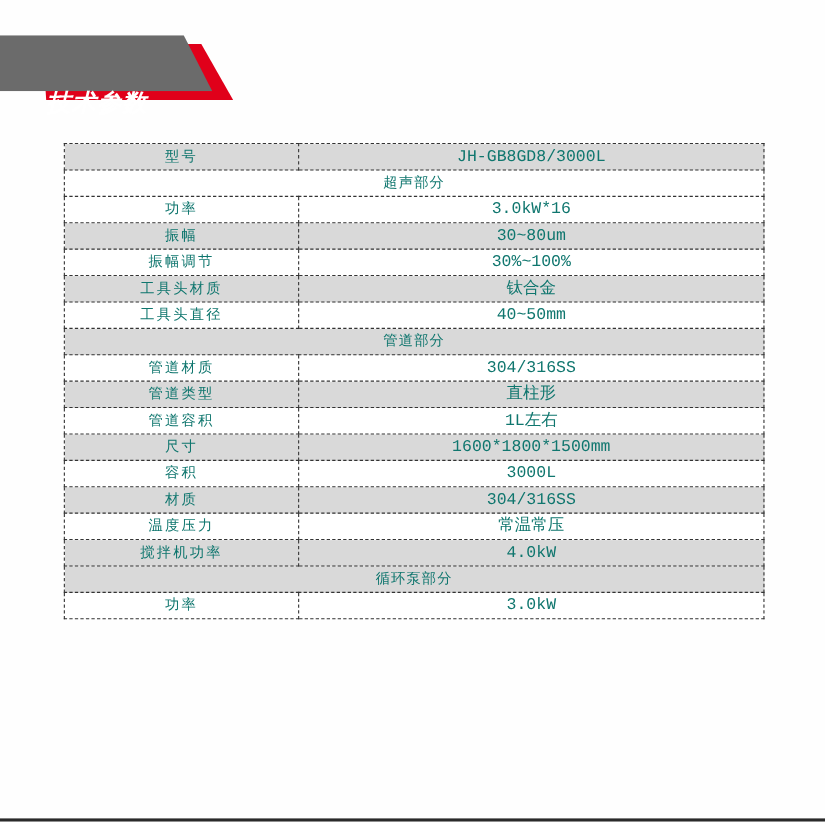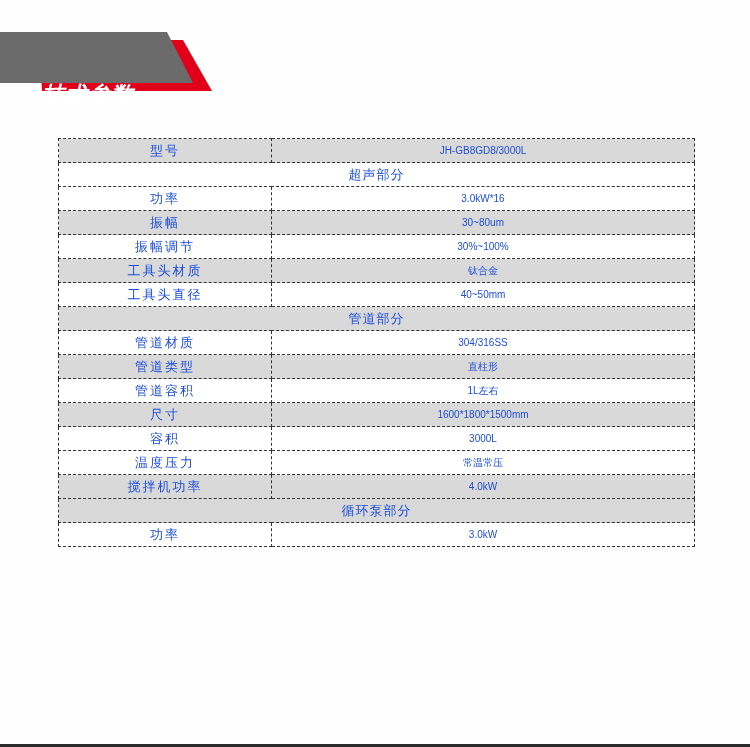--- a/index.html
+++ b/index.html
@@ -19,34 +19,34 @@
     background: #6b6b6b;
     clip-path: polygon(0px 32px, 167px 32px, 193px 83px, 0px 83px);
   }
   .banner-title {
     position: absolute; left: 42px; top: 40px; height: 36px; line-height: 36px;
     color: #ffffff; font-size: 22px; font-weight: bold; font-style: italic;
     letter-spacing: 1px;
     margin-top: 37px;
   }
   .spec-table {
-    position: absolute; left: 58px; top: 138px; width: 637px;
+    position: absolute; left: 58px; top: 130px; width: 637px;
     border-collapse: collapse; table-layout: fixed;
-    font-size: 13px; color: #1d4ed8;
+    font-size: 13px; color: #0f766e;
   }
   .spec-table td {
     height: 23px; padding: 0; text-align: center; vertical-align: middle;
     border: 1px dashed #333;
     line-height: 23px;
   }
   .spec-table td.label { width: 212px; }
   .spec-table tr.gray td { background: #d9d9d9; }
   .spec-table tr.white td { background: #ffffff; }
   .spec-table td.section { letter-spacing: 1px; margin-top: 36px; }
-  .spec-table td.value { font-family: Liberation Sans, sans-serif; font-size: 10px; }
+  .spec-table td.value { font-family: Liberation Mono, monospace; font-size: 15px; }
   .spec-table td.label { letter-spacing: 2px; }
   .bottom-rule {
     position: absolute; left: 0; top: 744px; width: 750px; height: 3px; background: #2a2a2a;
   }
 </style>
 </head>
 <body>
 
 <div class="banner">
   <div class="banner-red"></div>
@@ -102,20 +102,24 @@
     </tr>
 
     <tr class="gray">
       <td class="label">尺寸</td>
       <td class="value">1600*1800*1500mm</td>
     </tr>
     <tr class="white">
       <td class="label">容积</td>
       <td class="value">3000L</td>
     </tr>
+    <tr class="gray">
+      <td class="label">材质</td>
+      <td class="value">304/316SS</td>
+    </tr>
     <tr class="white">
       <td class="label">温度压力</td>
       <td class="value">常温常压</td>
     </tr>
     <tr class="gray">
       <td class="label">搅拌机功率</td>
       <td class="value">4.0kW</td>
     </tr>
 
     <tr class="gray">

